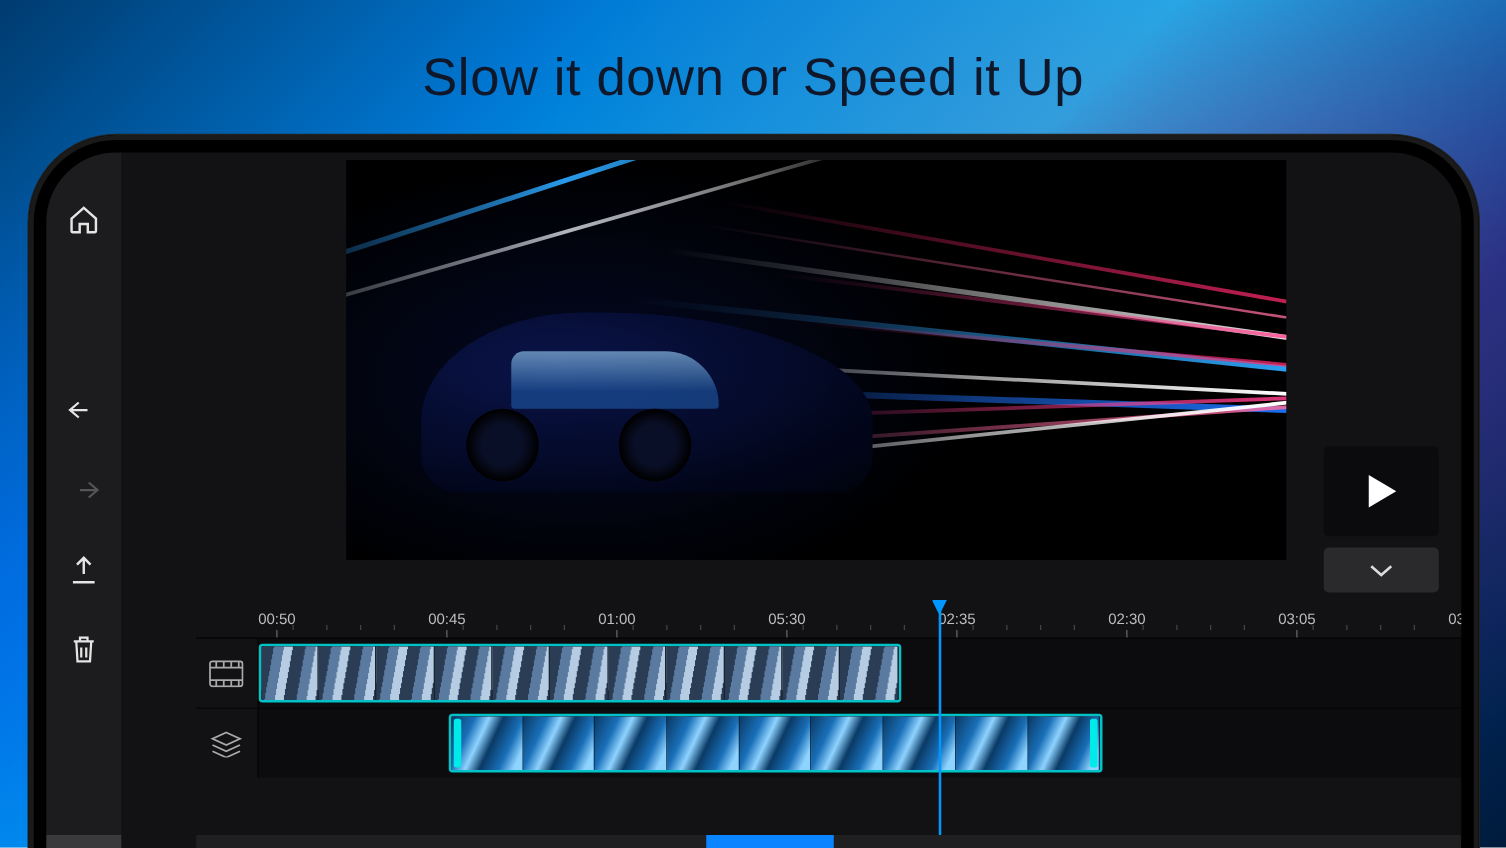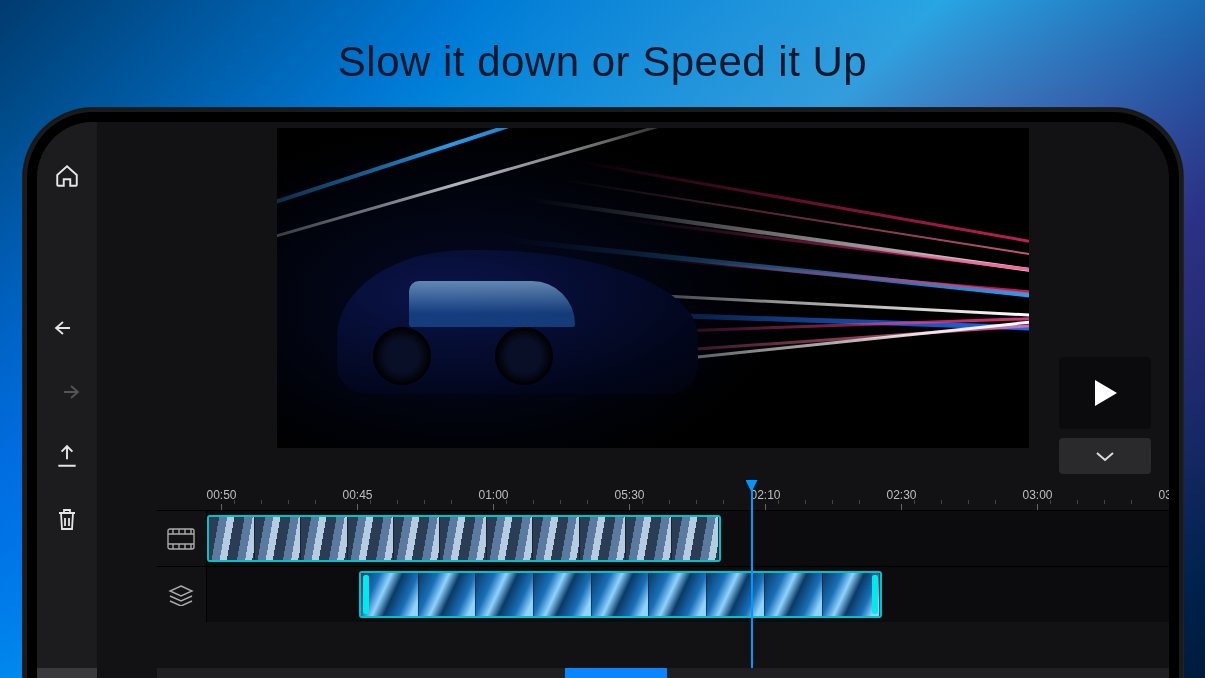--- a/index.html
+++ b/index.html
@@ -213,37 +213,37 @@
               <div class="minor" style="left: 430.8px;"></div>
               <div class="tick" style="left: 458px;">
                 <span>05:30</span>
                 <span class="line"></span>
               </div>
               <div class="minor" style="left: 485.2px;"></div>
               <div class="minor" style="left: 512.4px;"></div>
               <div class="minor" style="left: 539.6px;"></div>
               <div class="minor" style="left: 566.8px;"></div>
               <div class="tick" style="left: 594px;">
-                <span>02:10</span>
+                <span>02:35</span>
                 <span class="line"></span>
               </div>
               <div class="minor" style="left: 621.2px;"></div>
               <div class="minor" style="left: 648.4px;"></div>
               <div class="minor" style="left: 675.6px;"></div>
               <div class="minor" style="left: 702.8px;"></div>
               <div class="tick" style="left: 730px; justify-content: flex-end;">
                 <span>02:30</span>
                 <span class="line"></span>
               </div>
               <div class="minor" style="left: 757.2px;"></div>
               <div class="minor" style="left: 784.4px;"></div>
               <div class="minor" style="left: 811.6px;"></div>
               <div class="minor" style="left: 838.8px;"></div>
               <div class="tick" style="left: 866px;">
-                <span>03:00</span>
+                <span>03:05</span>
                 <span class="line"></span>
               </div>
               <div class="minor" style="left: 893.2px;"></div>
               <div class="minor" style="left: 920.4px;"></div>
               <div class="minor" style="left: 947.6px;"></div>
               <div class="minor" style="left: 974.8px;"></div>
               <div class="tick" style="left: 1002px;">
                 <span>03:30</span>
               </div>
             </div>

